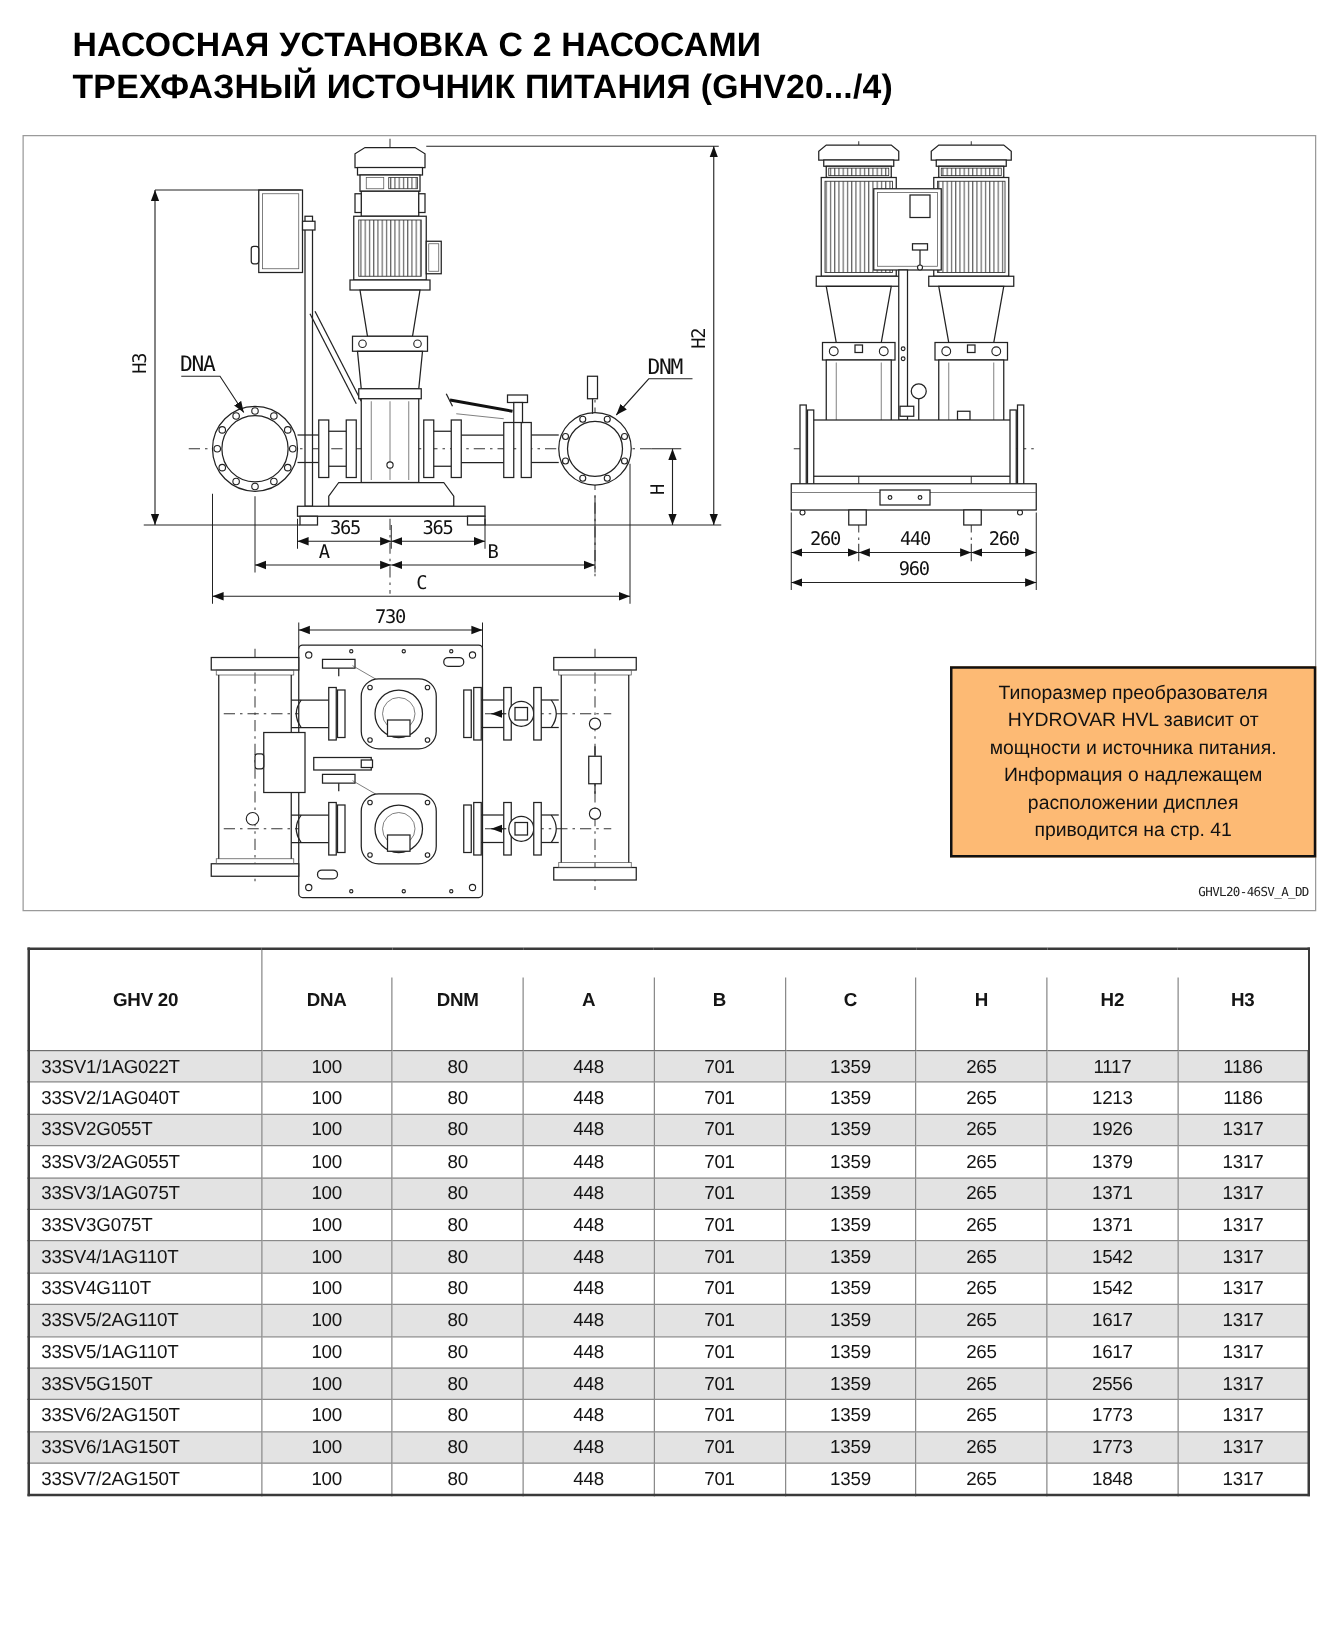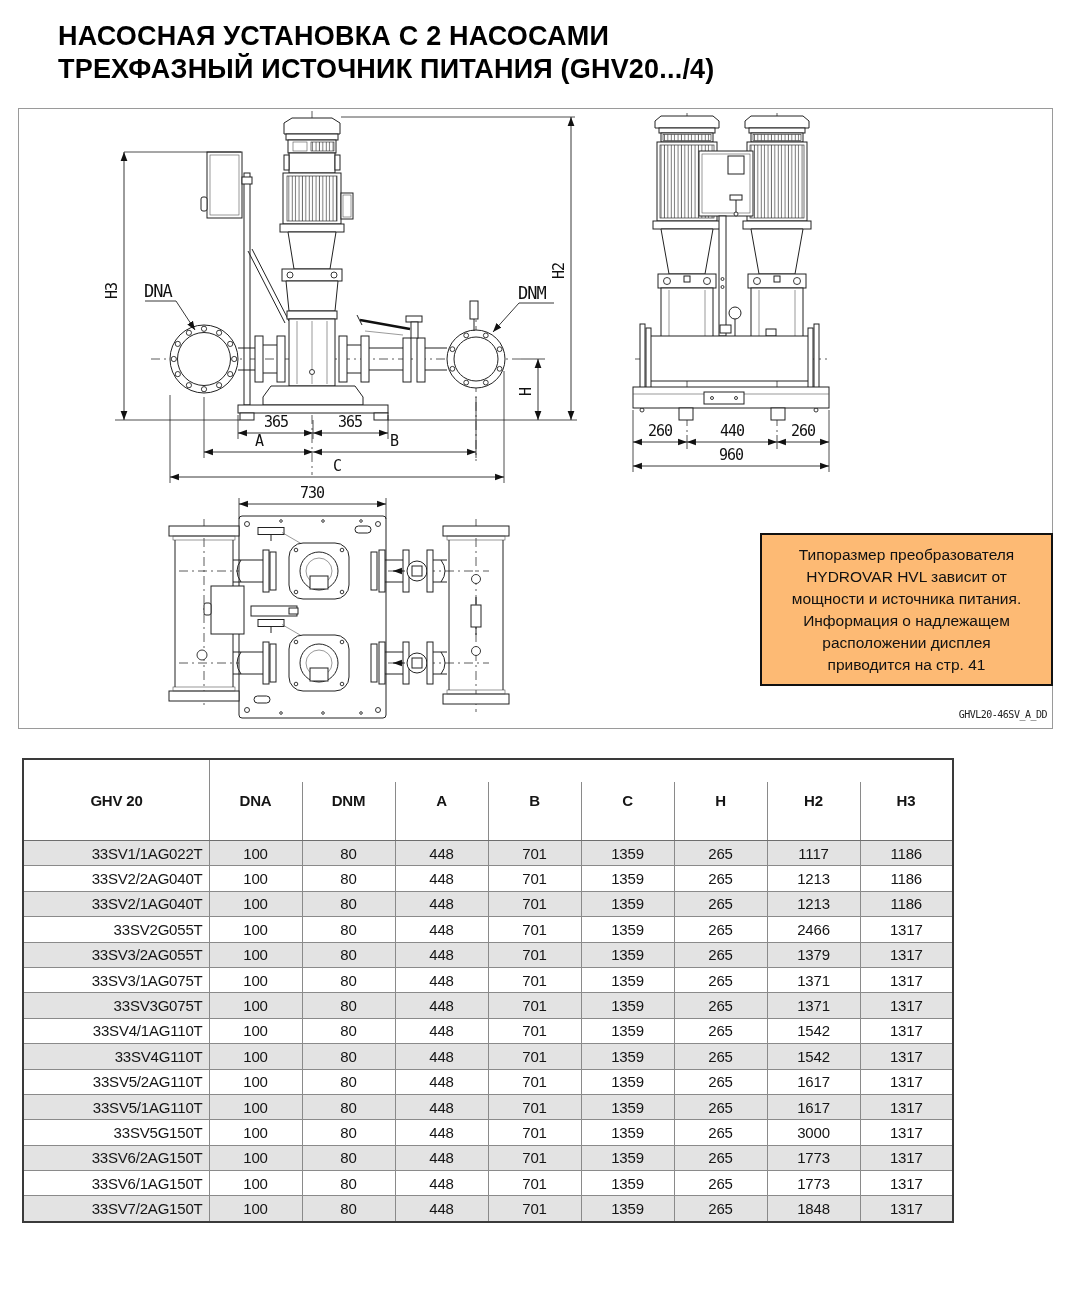--- a/index.html
+++ b/index.html
@@ -23,30 +23,30 @@
   .thin{stroke:#555;stroke-width:0.6;fill:none;}
   .cl{stroke:#333;stroke-width:0.8;fill:none;stroke-dasharray:9 4 2 4;}
   .dim{stroke:#222;stroke-width:0.9;fill:none;}
   .ext{stroke:#222;stroke-width:0.8;fill:none;}
   .thk{stroke:#111;stroke-width:2.4;fill:none;}
   .bolt{stroke:#222;stroke-width:0.9;fill:#fff;}
   text.dt{font-family:"DejaVu Sans Mono",monospace;font-size:15px;fill:#111;text-anchor:middle;letter-spacing:-1px;}
   text.lb{font-family:"DejaVu Sans Mono",monospace;font-size:17px;fill:#111;text-anchor:start;letter-spacing:-1px;}
 
   
-  .tablewrap{position:absolute;left:22px;top:758px;width:932px;border-radius:11px;}
+  .tablewrap{position:absolute;left:22px;top:758px;width:1026px;border-radius:11px;}
   table{border-collapse:collapse;width:100%;table-layout:fixed;border:2px solid #3a3a3a;font-size:15px;color:#151515;letter-spacing:-0.2px;}
   col.c-model{width:186px;}
   thead th{height:78px;font-weight:bold;background:#fff;text-align:center;vertical-align:middle;
            position:relative;border-bottom:1px solid #6e6e6e;font-size:15px;}
   thead th.col-model{text-align:center;}
   thead th + th::before{content:"";position:absolute;left:-0.5px;top:27%;bottom:0;width:1px;background:#8a8a8a;}
   thead th:nth-child(2)::before{top:0;}
   tbody td{height:24.4px;padding:0 6px;border:1px solid #8a8a8a;text-align:center;vertical-align:middle;}
-  tbody td:first-child{text-align:right;padding-left:9px;}
+  tbody td:first-child{text-align:left;padding-left:9px;}
   tbody tr:nth-child(odd){background:#e3e3e3;}
   tbody tr:nth-child(even){background:#fff;}
 </style>
 </head>
 <body>
 
 <div class="title">
   <div>НАСОСНАЯ УСТАНОВКА С 2 НАСОСАМИ</div>
   <div>ТРЕХФАЗНЫЙ ИСТОЧНИК ПИТАНИЯ (GHV20.../4)</div>
 </div>
@@ -433,50 +433,39 @@
           <td>100</td>
           <td>80</td>
           <td>448</td>
           <td>701</td>
           <td>1359</td>
           <td>265</td>
           <td>1117</td>
           <td>1186</td>
         </tr>
         <tr>
-          <td>33SV2/2AG040T</td>
+          <td>33SV2/1AG040T</td>
           <td>100</td>
           <td>80</td>
           <td>448</td>
           <td>701</td>
           <td>1359</td>
           <td>265</td>
           <td>1213</td>
           <td>1186</td>
         </tr>
         <tr>
-          <td>33SV2/1AG040T</td>
-          <td>100</td>
-          <td>80</td>
-          <td>448</td>
-          <td>701</td>
-          <td>1359</td>
-          <td>265</td>
-          <td>1213</td>
-          <td>1186</td>
-        </tr>
-        <tr>
           <td>33SV2G055T</td>
           <td>100</td>
           <td>80</td>
           <td>448</td>
           <td>701</td>
           <td>1359</td>
           <td>265</td>
-          <td>2466</td>
+          <td>1926</td>
           <td>1317</td>
         </tr>
         <tr>
           <td>33SV3/2AG055T</td>
           <td>100</td>
           <td>80</td>
           <td>448</td>
           <td>701</td>
           <td>1359</td>
           <td>265</td>
@@ -550,21 +539,21 @@
           <td>1317</td>
         </tr>
         <tr>
           <td>33SV5G150T</td>
           <td>100</td>
           <td>80</td>
           <td>448</td>
           <td>701</td>
           <td>1359</td>
           <td>265</td>
-          <td>3000</td>
+          <td>2556</td>
           <td>1317</td>
         </tr>
         <tr>
           <td>33SV6/2AG150T</td>
           <td>100</td>
           <td>80</td>
           <td>448</td>
           <td>701</td>
           <td>1359</td>
           <td>265</td>

